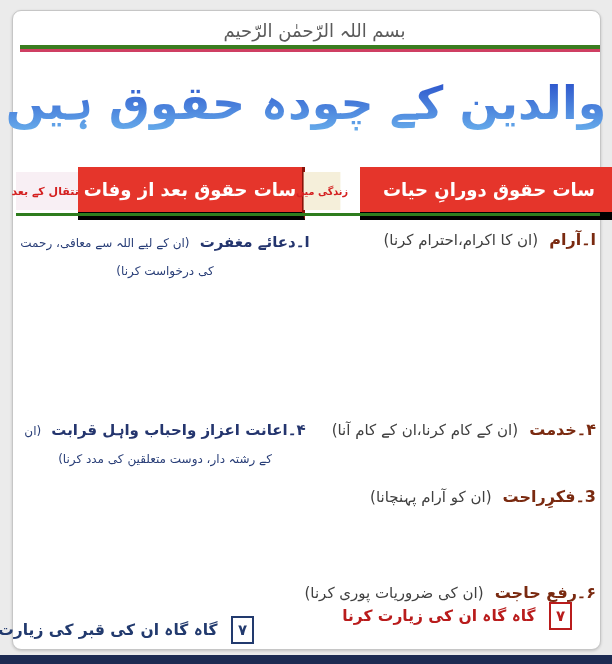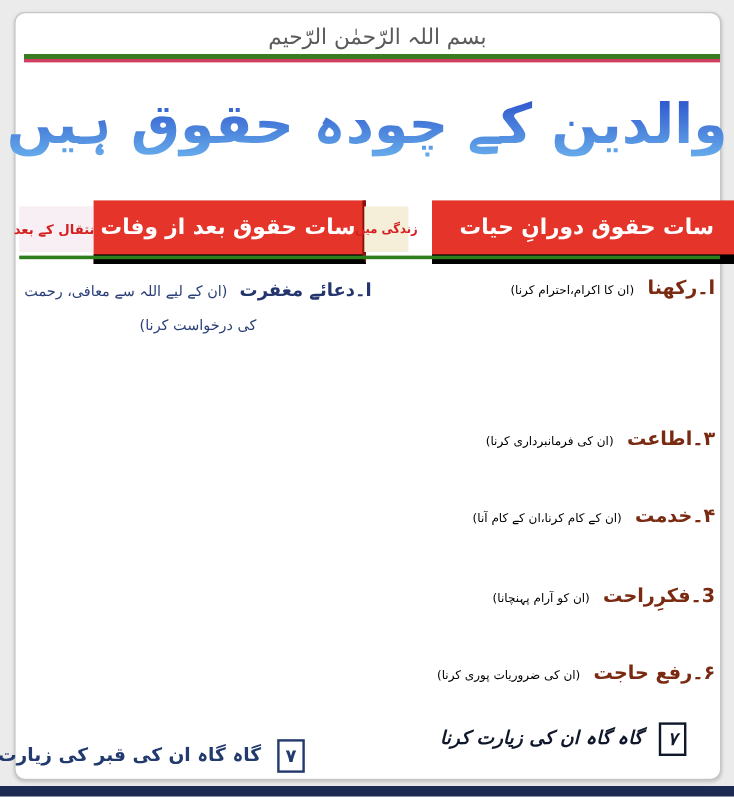--- a/index.html
+++ b/index.html
@@ -21,26 +21,26 @@
         color:#ffffff;font-weight:bold;font-size:18px;direction:rtl;white-space:nowrap;}
   .deathbox{left:78px;width:224px;}
   .lifebox{left:360px;width:258px;}
   .sidecap{position:absolute;top:172px;height:38px;display:flex;align-items:center;justify-content:center;
         color:#d42020;font-weight:bold;direction:rtl;white-space:nowrap;}
   .deathcap{left:16px;width:62px;background:#f8eff4;font-size:11px;}
   .lifecap{left:302px;width:40px;background:#f5efda;font-size:10.5px;transform:scaleX(.92);}
   .hdr-underline{position:absolute;left:16px;top:213px;width:584px;height:3px;background:#2e7d1e;}
   .life-row{position:absolute;right:16px;direction:rtl;text-align:right;white-space:nowrap;}
   .life-label{color:#7a2a10;font-weight:bold;font-size:16px;}
-  .life-note{color:#000000;font-size:10px;margin-right:6px;}
+  .life-note{color:#404040;font-size:15px;margin-right:6px;}
   .death-row{position:absolute;right:300px;width:294px;direction:rtl;text-align:center;line-height:1.7;}
   .death-label{color:#24356e;font-weight:bold;font-size:15px;}
   .death-note{color:#2a3f78;font-size:12px;margin-right:5px;}
   .b-item{position:absolute;direction:rtl;white-space:nowrap;font-weight:bold;font-size:15.5px;}
-  .b-life{top:602px;right:40px;color:#0f172a;font-style:italic;}
+  .b-life{top:602px;right:40px;color:#b91c1c;}
   .b-death{top:616px;right:358px;color:#223a6e;}
   .numbox{display:inline-flex;width:19px;height:24px;border:2px solid currentColor;
         align-items:center;justify-content:center;font-size:15px;margin-inline-end:8px;
         vertical-align:middle;background:#ffffff;}
   .bottom-bar{position:absolute;left:0;right:0;bottom:0;height:9px;background:#1d2b52;}
 </style>
 </head>
 <body>
 
 <div class="canvas">
@@ -50,43 +50,43 @@
   <div class="rule"></div>
   <div class="title">والدین کے چودہ حقوق ہیں</div>
 
   <div class="sidecap deathcap">انتقال کے بعد</div>
   <div class="redbox deathbox">سات حقوق بعد از وفات</div>
   <div class="sidecap lifecap">زندگی میں</div>
   <div class="redbox lifebox">سات حقوق دورانِ حیات</div>
   <div class="hdr-underline"></div>
 
   <div class="life-row" style="top:230px">
-    <span class="life-label">ا۔رکھنا</span>
+    <span class="life-label">ا۔آرام</span>
     <span class="life-note">(ان کا اکرام،احترام کرنا)</span>
-  </div>
-  <div class="life-row" style="top:356px">
-    <span class="life-label">۳۔اطاعت</span>
-    <span class="life-note">(ان کی فرمانبرداری کرنا)</span>
   </div>
   <div class="life-row" style="top:420px">
     <span class="life-label">۴۔خدمت</span>
     <span class="life-note">(ان کے کام کرنا،ان کے کام آنا)</span>
   </div>
   <div class="life-row" style="top:487px">
     <span class="life-label">3۔فکرِراحت</span>
     <span class="life-note">(ان کو آرام پہنچانا)</span>
   </div>
-  <div class="life-row" style="top:551px">
+  <div class="life-row" style="top:583px">
     <span class="life-label">۶۔رفع حاجت</span>
     <span class="life-note">(ان کی ضروریات پوری کرنا)</span>
   </div>
 
   <div class="death-row" style="top:228px">
     <span class="death-label">ا۔دعائے مغفرت</span>
     <span class="death-note">(ان کے لیے اللہ سے معافی، رحمت کی درخواست کرنا)</span>
+  </div>
+  <div class="death-row" style="top:416px">
+    <span class="death-label">۴۔اعانت اعزاز واحباب واہل قرابت</span>
+    <span class="death-note">(ان کے رشتہ دار، دوست متعلقین کی مدد کرنا)</span>
   </div>
 
   <div class="b-item b-life">
     <span class="numbox">۷</span>
     <span>گاہ گاہ ان کی زیارت کرنا</span>
   </div>
   <div class="b-item b-death">
     <span class="numbox">۷</span>
     <span>گاہ گاہ ان کی قبر کی زیارت کرنا</span>
   </div>

